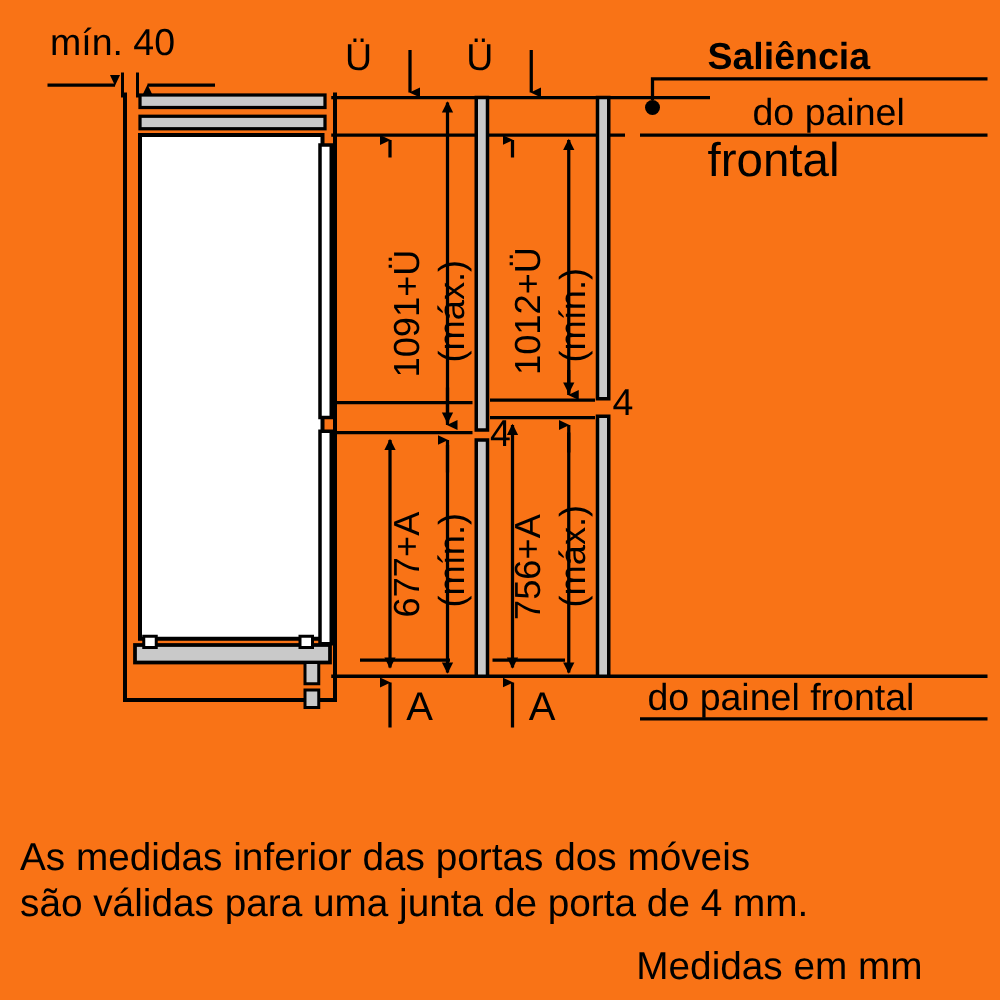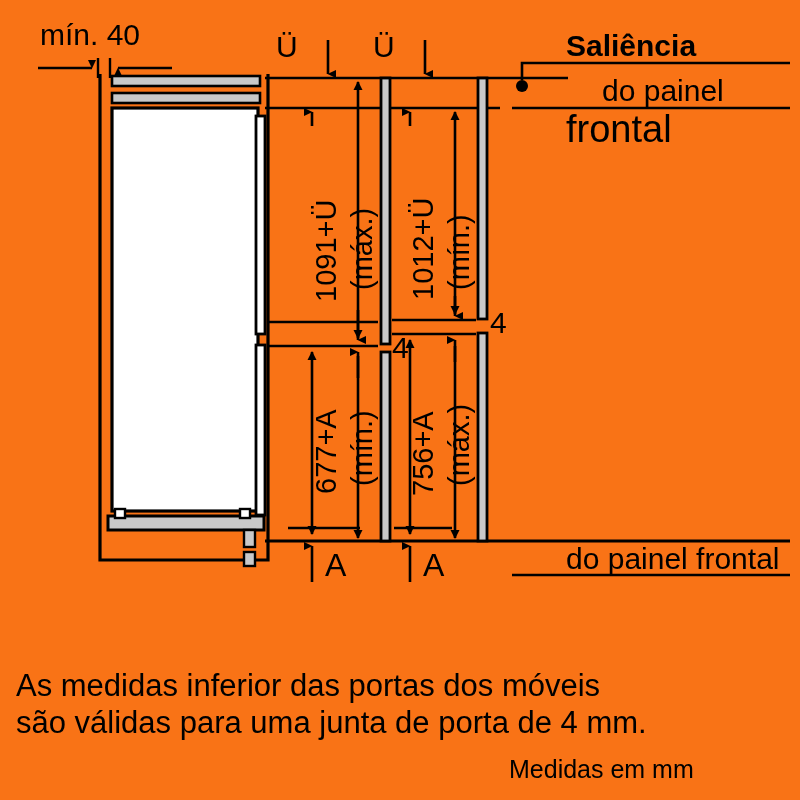--- a/index.html
+++ b/index.html
@@ -158,19 +158,19 @@
   <div class="txt" style="left:392px;top:333px;font-size:30px;">4</div>
   <div class="txt" style="left:490px;top:308px;font-size:30px;">4</div>
 
   <div class="txt" style="left:325px;top:549px;font-size:32px;">A</div>
   <div class="txt" style="left:423px;top:549px;font-size:32px;">A</div>
 
   <div class="txt" style="left:566px;top:31px;font-size:30px;font-weight:bold;">Saliência</div>
   <div class="txt" style="left:566px;top:76px;font-size:30px;margin-left:36px;">do painel</div>
   <div class="txt" style="left:566px;top:110px;font-size:38px;">frontal</div>
 
-  <div class="txt" style="left:518px;top:544px;font-size:30px;margin-left:48px;">do painel frontal</div>
+  <div class="txt" style="left:518px;top:544px;font-size:30px;">do painel frontal</div>
 
   <div class="txt" style="left:16px;top:670px;font-size:31px;">As medidas inferior das portas dos móveis</div>
   <div class="txt" style="left:16px;top:707px;font-size:31px;">são válidas para uma junta de porta de 4 mm.</div>
-  <div class="txt" style="left:509px;top:757px;font-size:25px;">Medidas em mm</div>
+  <div class="txt" style="left:509px;top:757px;font-size:31px;">Medidas em mm</div>
 
 </div>
 
 </body></html>

